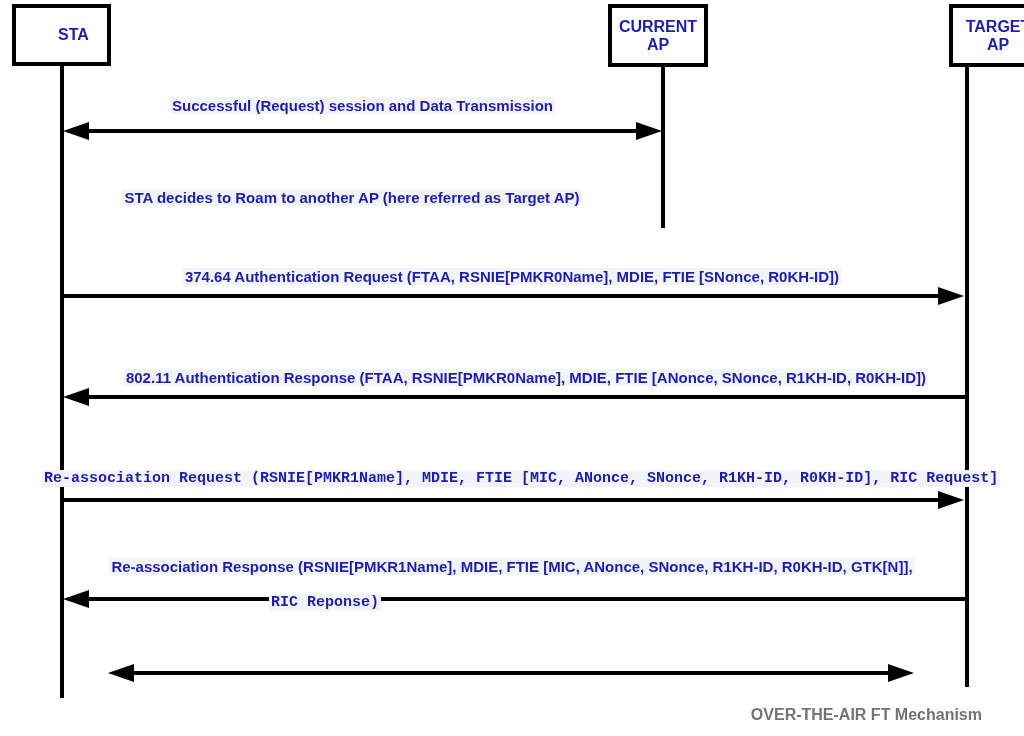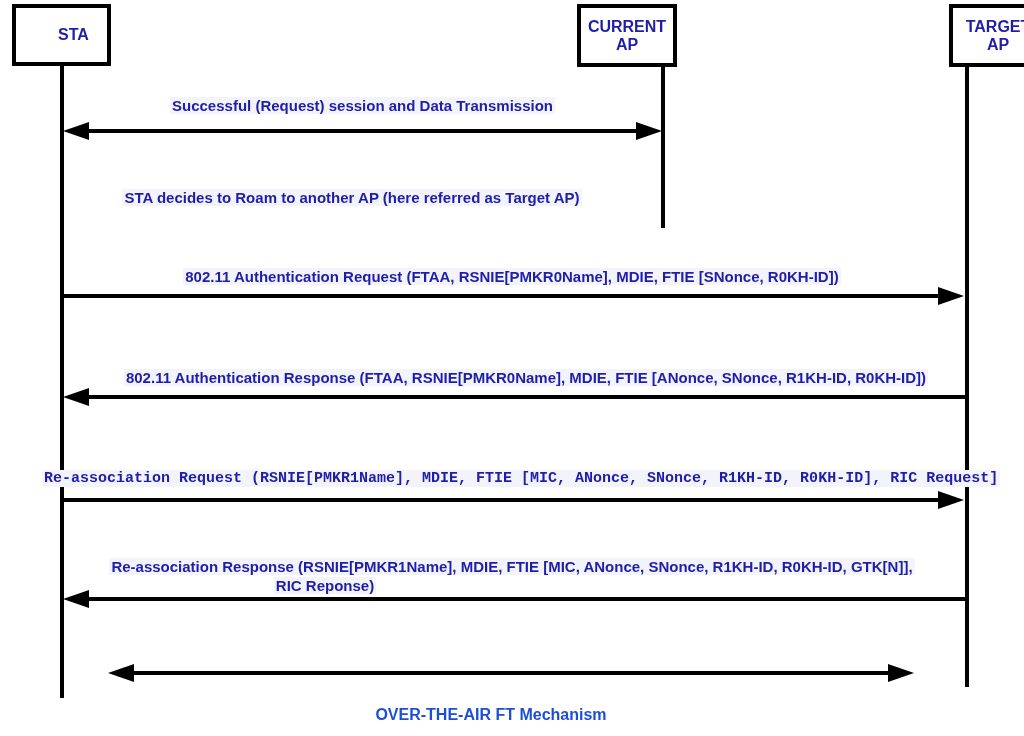--- a/index.html
+++ b/index.html
@@ -62,37 +62,37 @@
     line-height: 19px;
     white-space: nowrap;
     z-index: 4;
   }
   .msg-label .hl {
     background: #f2f3fb;
     padding: 0 2px;
   }
   .diagram-title {
     position: absolute;
-    text-align: center;
-    color: #1d4ed8;
+    text-align: right;
+    color: #737373;
     font-weight: bold;
     font-size: 16px;
     z-index: 4;
   }
 </style>
 </head>
 <body>
 
 <div class="canvas">
 
   <div class="actor-box" style="left:12px; top:4px; width:99px; height:62px;padding-left:24px;">
     <span>STA</span>
   </div>
 
-  <div class="actor-box" style="left:577px; top:4px; width:100px; height:63px;">
+  <div class="actor-box" style="left:608px; top:4px; width:100px; height:63px;">
     <span style="display:block">CURRENT</span>
     <span style="display:block">AP</span>
   </div>
 
   <div class="actor-box" style="left:914px; top:4px; width:98px; height:63px;margin-left:35px;">
     <span style="display:block">TARGET</span>
     <span style="display:block">AP</span>
   </div>
 
   <div class="lifeline" style="left:60px; top:64px; height:634px;"></div>
@@ -104,41 +104,41 @@
   </div>
   <div class="msg-line" style="left:70px; top:129px; width:585px;"></div>
   <div class="arrowhead left" style="left:63px; top:122px;"></div>
   <div class="arrowhead right" style="left:636px; top:122px;"></div>
 
   <div class="msg-label" style="left:42px; top:188px; width:620px;">
     <span class="hl">STA decides to Roam to another AP (here referred as Target AP)</span>
   </div>
 
   <div class="msg-label" style="left:42px; top:267px; width:940px;">
-    <span class="hl">802.11 Authentication Request (FTAA, RSNIE[PMKR0Name], MDIE, FTIE [SNonce, R0KH-ID])</span>
+    <span class="hl">374.64 Authentication Request (FTAA, RSNIE[PMKR0Name], MDIE, FTIE [SNonce, R0KH-ID])</span>
   </div>
   <div class="msg-line" style="left:62px; top:294px; width:878px;"></div>
   <div class="arrowhead right" style="left:938px; top:287px;"></div>
 
   <div class="msg-label" style="left:56px; top:368px; width:940px;">
     <span class="hl">802.11 Authentication Response (FTAA, RSNIE[PMKR0Name], MDIE, FTIE [ANonce, SNonce, R1KH-ID, R0KH-ID])</span>
   </div>
   <div class="msg-line" style="left:88px; top:395px; width:877px;"></div>
   <div class="arrowhead left" style="left:63px; top:388px;"></div>
 
   <div class="msg-label" style="left:42px; top:469px; width:940px;font-family:Liberation Mono, monospace;">
     <span class="hl">Re-association Request (RSNIE[PMKR1Name], MDIE, FTIE [MIC, ANonce, SNonce, R1KH-ID, R0KH-ID], RIC Request]</span>
   </div>
   <div class="msg-line" style="left:62px; top:498px; width:878px;"></div>
   <div class="arrowhead right" style="left:938px; top:491px;"></div>
 
   <div class="msg-label" style="left:42px; top:557px; width:940px;">
     <span class="hl">Re-association Response (RSNIE[PMKR1Name], MDIE, FTIE [MIC, ANonce, SNonce, R1KH-ID, R0KH-ID, GTK[N]],</span>
   </div>
-  <div class="msg-label" style="left:42px; top:576px; width:566px;">
+  <div class="msg-label" style="left:42px; top:593px; width:566px;font-family:Liberation Mono, monospace;">
     <span class="hl">RIC Reponse)</span>
   </div>
   <div class="msg-line" style="left:88px; top:597px; width:877px;"></div>
   <div class="arrowhead left" style="left:63px; top:590px;"></div>
 
   <div class="msg-line" style="left:115px; top:671px; width:792px;"></div>
   <div class="arrowhead left" style="left:108px; top:664px;"></div>
   <div class="arrowhead right" style="left:888px; top:664px;"></div>
 
   <div class="diagram-title" style="left:0px; top:706px; width:982px;">OVER-THE-AIR FT Mechanism</div>

